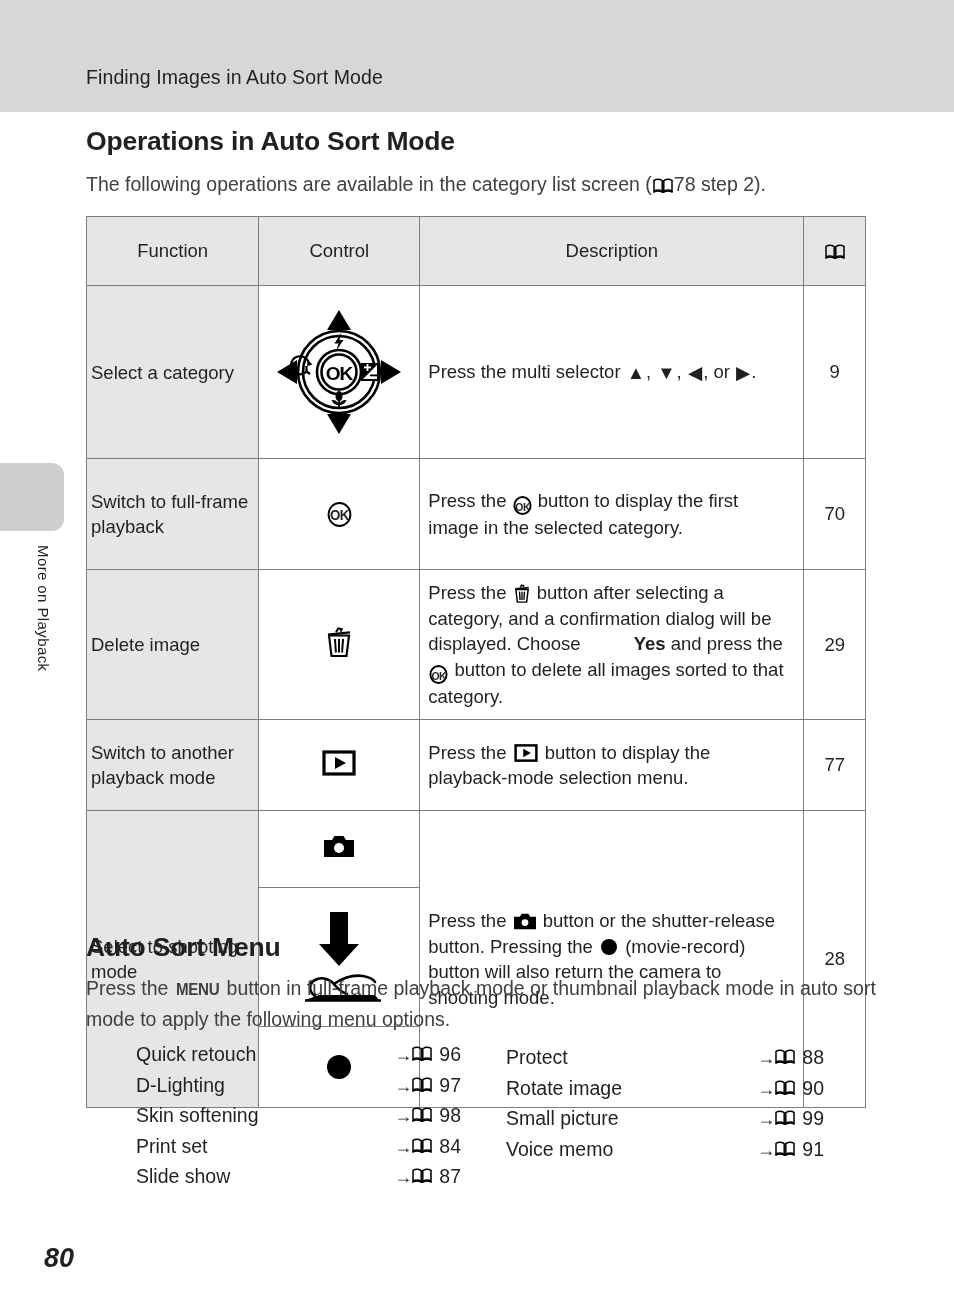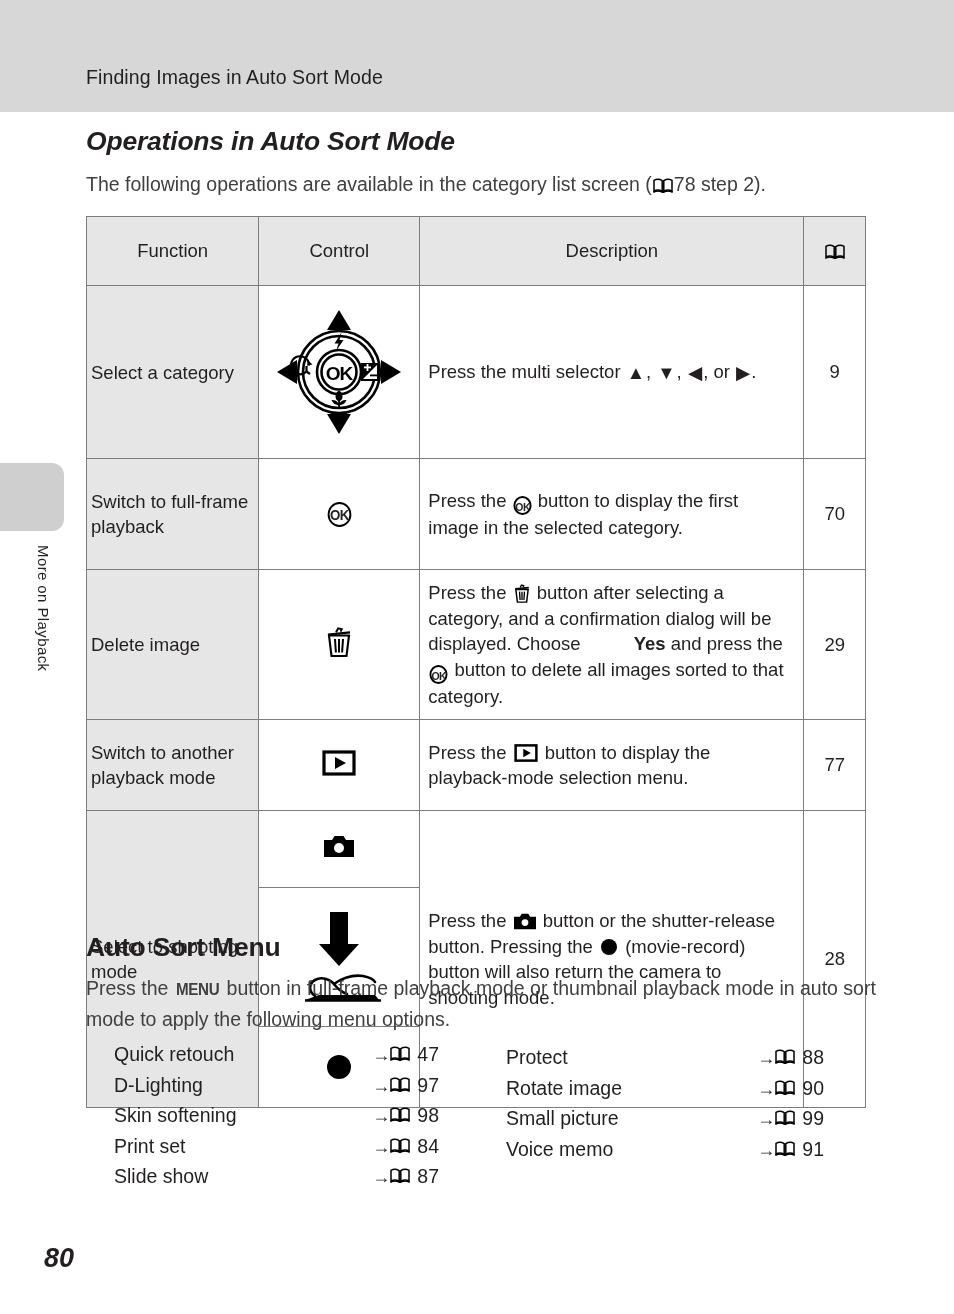--- a/index.html
+++ b/index.html
@@ -62,21 +62,21 @@
   }
 
   h2.section-heading {
     margin: 0;
     position: absolute;
     font-size: 26.5px;
     font-weight: bold;
     letter-spacing: -.2px;
     color: #231f20;
   }
-  #heading-operations { left: 86px; top: 126px; font-style: italic; }
+  #heading-operations { left: 86px; top: 126px; }
   #heading-menu { left: 86px; top: 932px; }
 
   .lead-text {
     position: absolute;
     font-size: 19.5px;
     line-height: 30px;
     color: #404040;
   }
   #lead-operations { left: 86px; top: 169px; width: 800px; }
   #lead-menu { left: 86px; top: 973px; width: 790px; }
@@ -185,21 +185,21 @@
   
   .shutter-art { position: relative; width: 100px; height: 98px; margin: 4px auto; }
 
   
   .menu-col {
     position: absolute;
     font-size: 19.5px;
     line-height: 29.5px;
     color: #231f20;
   }
-  #menu-col-left  { left: 114px; top: 1040px; width: 340px; }
+  #menu-col-left  { left: 136px; top: 1040px; width: 340px; }
   #menu-col-right { left: 506px; top: 1043px; width: 340px; }
   .menu-row { display: flex; align-items: baseline; white-space: nowrap; }
   .menu-label { flex: 0 0 auto; }
   .menu-ref { margin-left: auto; display: flex; align-items: baseline; gap: 1px; }
   #menu-col-left .menu-row { width: 325px; }
   #menu-col-right .menu-row { width: 318px; }
   .ref-page { margin-left: 5px; }
 </style>
 </head>
 <body>
@@ -385,21 +385,21 @@
       <span class="menu-label">Quick retouch</span>
       <span class="menu-ref">
         <span class="arrow-to">→</span>
         <span class="book-icon">
           <svg width="20" height="15" viewBox="0 0 20 15">
             <path d="M1 2.4 C3.2 1.1 6.6 1.1 9.2 2.6 L9.2 13.2 C6.6 11.8 3.2 11.8 1 13.0 Z" fill="none" stroke="#000" stroke-width="1.5"></path>
             <path d="M19 2.4 C16.8 1.1 13.4 1.1 10.8 2.6 L10.8 13.2 C13.4 11.8 16.8 11.8 19 13.0 Z" fill="none" stroke="#000" stroke-width="1.5"></path>
             <path d="M1 13.0 L1 14.1 C3.2 12.9 6.6 12.9 9.2 14.3 L10.8 14.3 C13.4 12.9 16.8 12.9 19 14.1 L19 13.0" fill="#000" stroke="#000" stroke-width="1.2"></path>
           </svg>
         </span>
-        <span class="ref-page">47</span>
+        <span class="ref-page">96</span>
       </span>
     </div>
   <div class="menu-row">
       <span class="menu-label">D-Lighting</span>
       <span class="menu-ref">
         <span class="arrow-to">→</span>
         <span class="book-icon">
           <svg width="20" height="15" viewBox="0 0 20 15">
             <path d="M1 2.4 C3.2 1.1 6.6 1.1 9.2 2.6 L9.2 13.2 C6.6 11.8 3.2 11.8 1 13.0 Z" fill="none" stroke="#000" stroke-width="1.5"></path>
             <path d="M19 2.4 C16.8 1.1 13.4 1.1 10.8 2.6 L10.8 13.2 C13.4 11.8 16.8 11.8 19 13.0 Z" fill="none" stroke="#000" stroke-width="1.5"></path>

